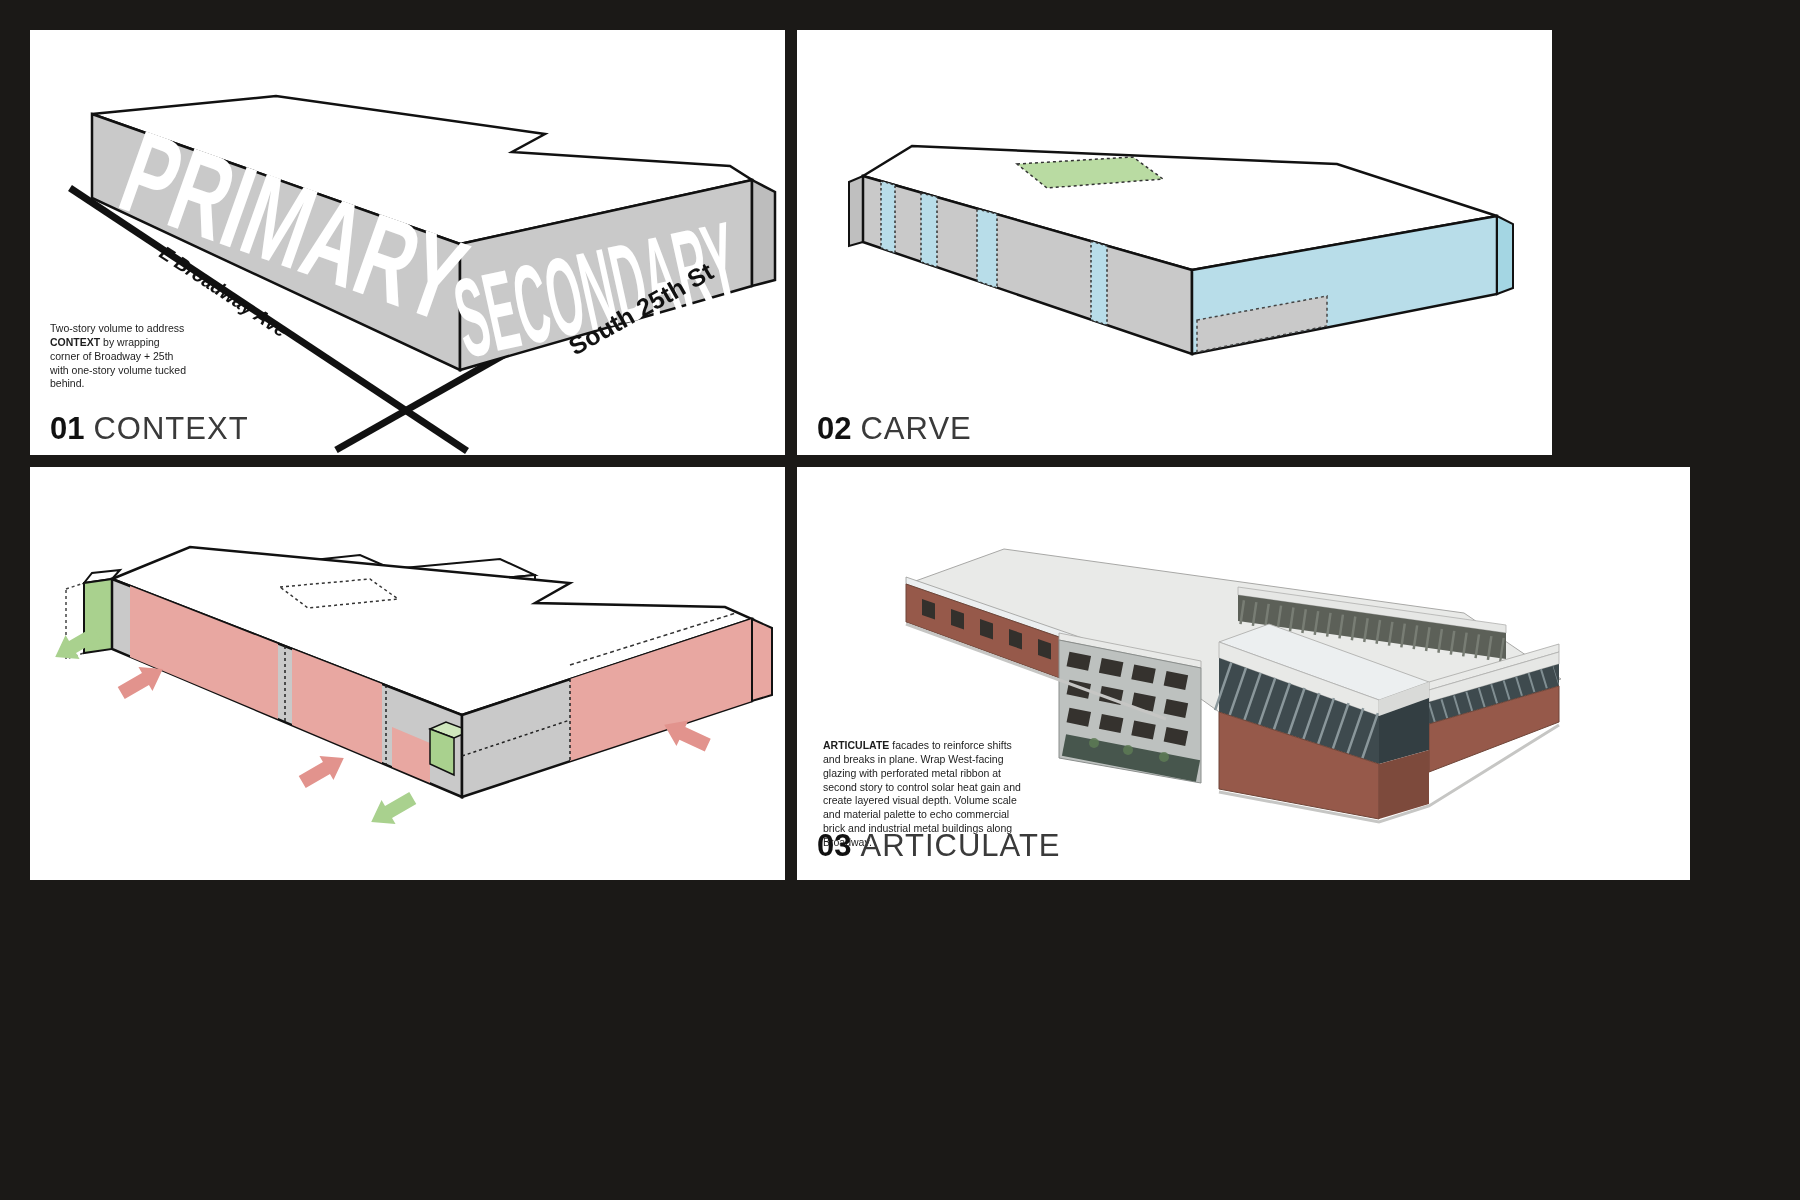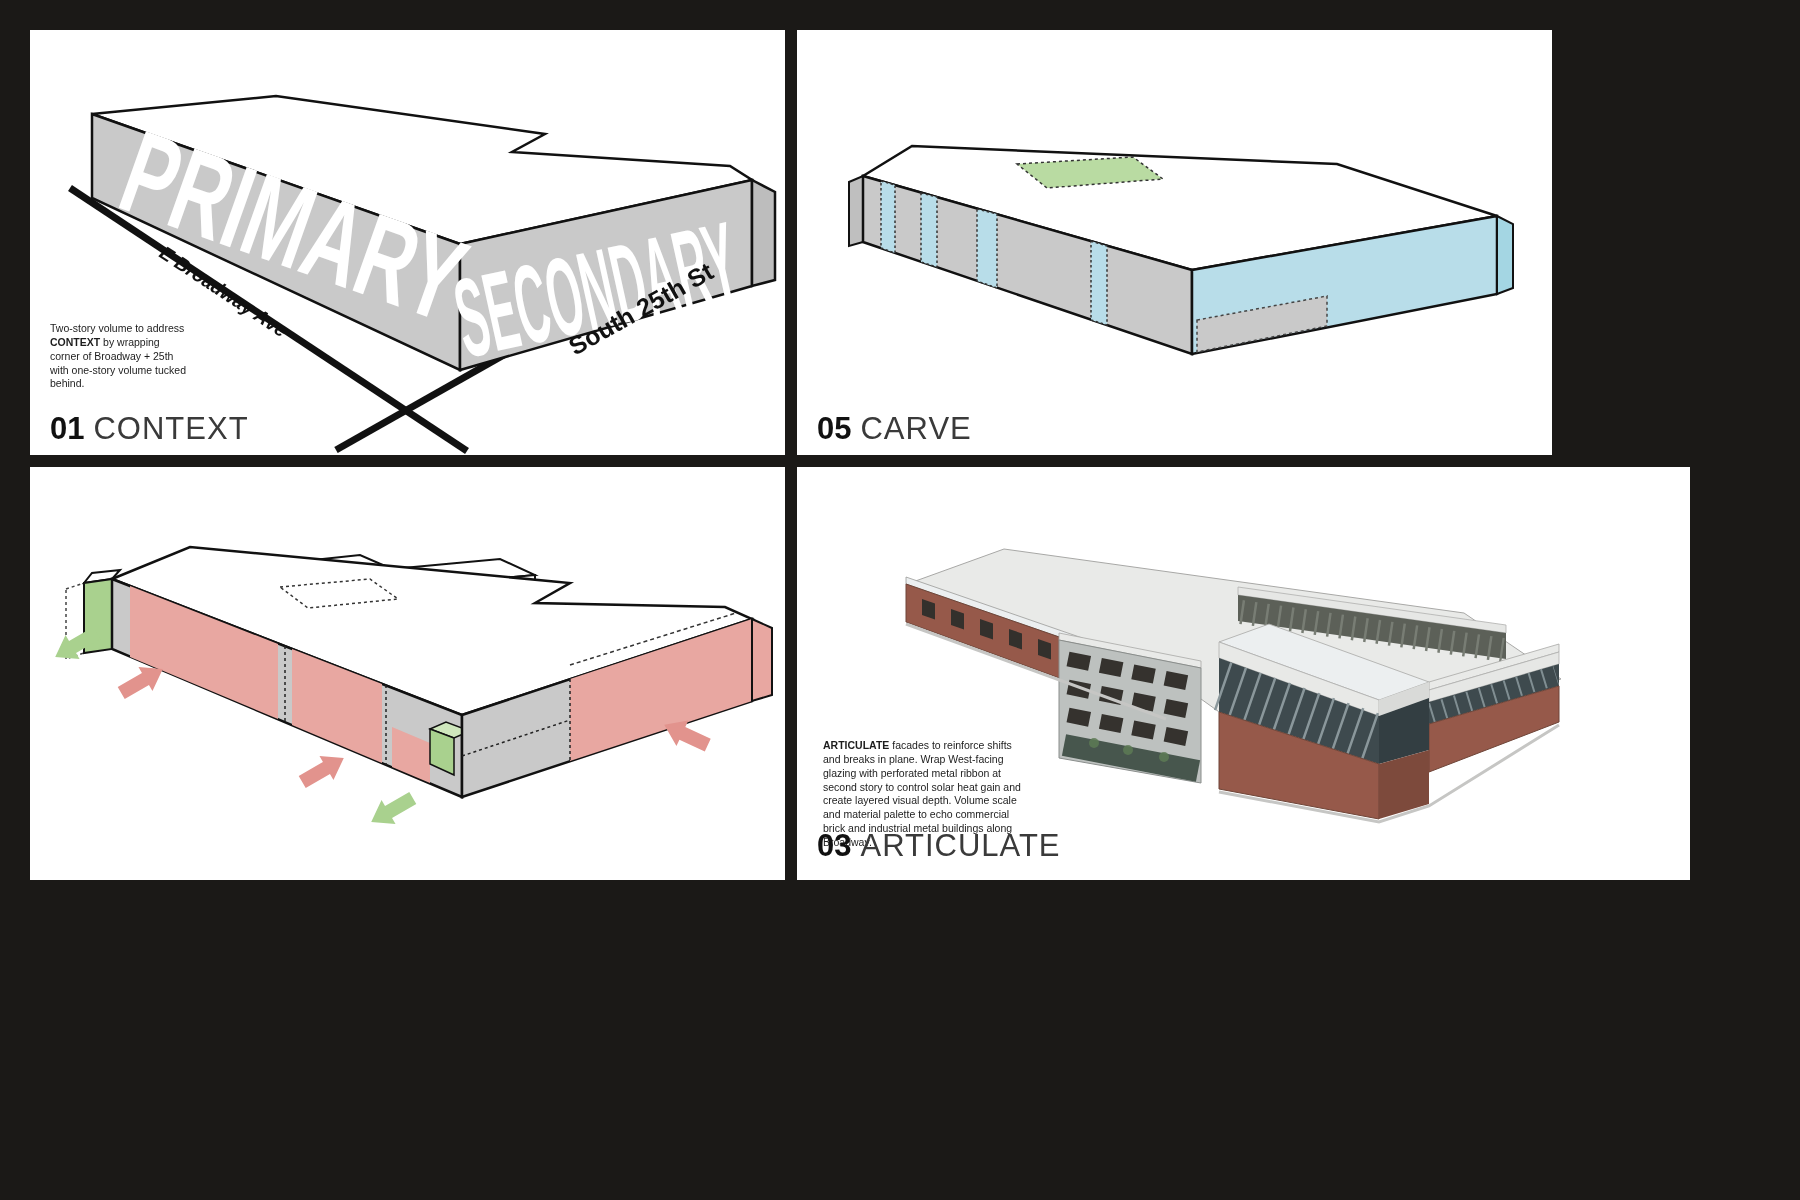--- a/index.html
+++ b/index.html
@@ -65,21 +65,21 @@
           <polygon points="124,163 140,167 140,237 124,232" fill="#b8dde9" stroke="#333" stroke-width="1.5" stroke-dasharray="2.5 2.5"></polygon>
           <polygon points="180,179 200,184 200,258 180,251" fill="#b8dde9" stroke="#333" stroke-width="1.5" stroke-dasharray="2.5 2.5"></polygon>
           <polygon points="294,211 310,216 310,295 294,290" fill="#b8dde9" stroke="#333" stroke-width="1.5" stroke-dasharray="2.5 2.5"></polygon>
         </g>
         <polygon points="395,240 700,186 700,264 395,324" fill="#b8dde9" stroke="#111" stroke-width="2.5"></polygon>
         <polygon points="400,290 530,266 530,296 400,322" fill="#c9c9c9" stroke="#444" stroke-width="1.5" stroke-dasharray="3 3"></polygon>
         <polygon points="700,186 716,194 716,258 700,264" fill="#a4d6e3" stroke="#111" stroke-width="2"></polygon>
       </g>
     </svg>
     <h2 class="panel-title">
-      <span class="num">05</span><span class="word">CARVE</span>
+      <span class="num">02</span><span class="word">CARVE</span>
     </h2>
   </section>
 
   <section class="panel" id="p3">
     <svg class="diagram" viewBox="0 0 755 413">
       <defs>
         <path id="barrow" d="M -24,-7 L 4,-7 L 4,-14 L 24,0 L 4,14 L 4,7 L -24,7 Z"></path>
       </defs>
       <g>
 

